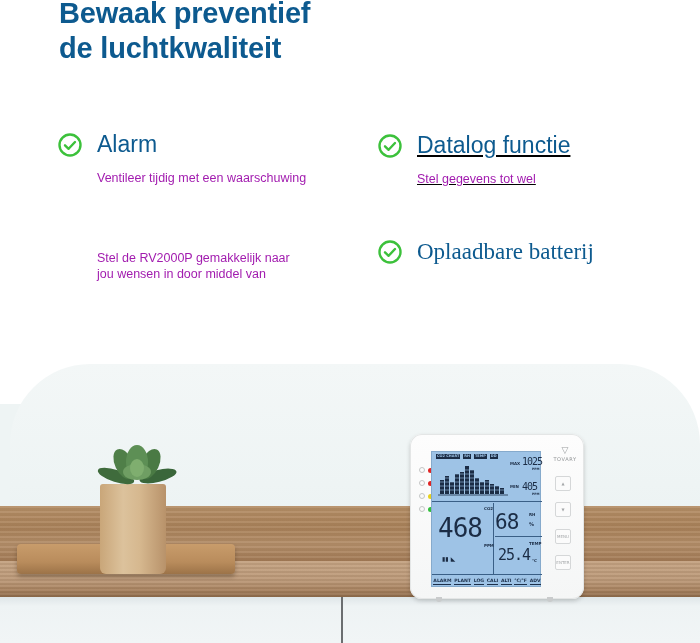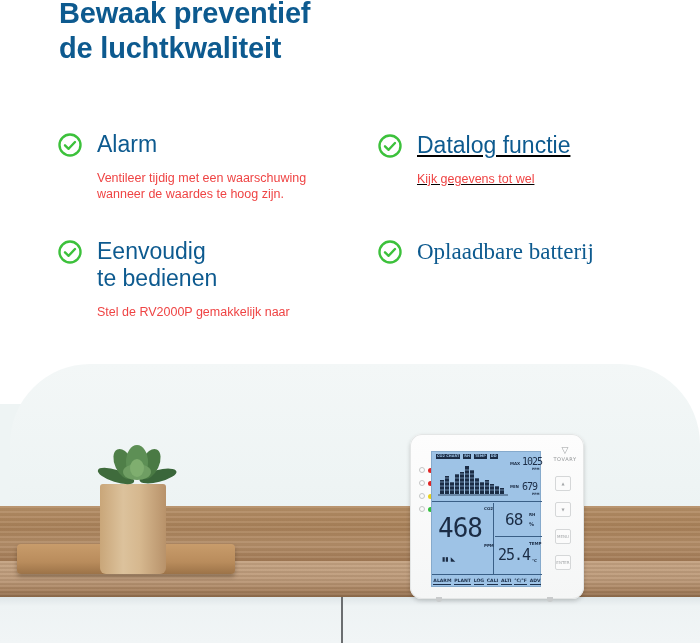--- a/index.html
+++ b/index.html
@@ -17,21 +17,21 @@
   .feature .row { display: flex; align-items: flex-start; }
   .check {
     width: 24px; height: 24px; flex: 0 0 24px; margin-right: 15px; margin-top: 2px;
   }
   .feature .title {
     color: #0d5a8f; font-size: 23px; line-height: 27px; font-weight: 400;
   }
   .feature .title span { display: block; }
   .feature .desc {
     margin-left: 39px; margin-top: 12px;
-    color: #ef4444; font-size: 12.5px; line-height: 16px;
+    color: #a21caf; font-size: 12.5px; line-height: 16px;
   }
   .feature .desc span { display: block; }
 
   #f-alarm { left: 58px; top: 131px; }
   #f-datalog { left: 378px; top: 132px; text-decoration: underline; }
   #f-easy { left: 58px; top: 238px; }
   #f-battery { left: 378px; top: 238px; font-family: Liberation Serif, serif; }
 
   
   .photo {
@@ -145,52 +145,42 @@
     <svg class="check" viewBox="0 0 24 24">
       <circle cx="12" cy="12" r="10.5" fill="none" stroke="#3cc13b" stroke-width="2.4"></circle>
       <path d="M7 12.3 L10.6 15.8 L17 9" fill="none" stroke="#3cc13b" stroke-width="2.4" stroke-linecap="round" stroke-linejoin="round"></path>
     </svg>
     <div class="title">
       <span>Alarm</span>
     </div>
   </div>
   <div class="desc">
     <span>Ventileer tijdig met een waarschuwing</span>
-    <span>wanneer de waardes te hoog zijn.</span>
   </div>
 </div>
 
 <div class="feature" id="f-datalog">
   <div class="row">
     <svg class="check" viewBox="0 0 24 24">
       <circle cx="12" cy="12" r="10.5" fill="none" stroke="#3cc13b" stroke-width="2.4"></circle>
       <path d="M7 12.3 L10.6 15.8 L17 9" fill="none" stroke="#3cc13b" stroke-width="2.4" stroke-linecap="round" stroke-linejoin="round"></path>
     </svg>
     <div class="title">
       <span>Datalog functie</span>
     </div>
   </div>
   <div class="desc">
-    <span>Kijk gegevens tot wel</span>
+    <span>Stel gegevens tot wel</span>
   </div>
 </div>
 
 <div class="feature" id="f-easy">
-  <div class="row">
-    <svg class="check" viewBox="0 0 24 24">
-      <circle cx="12" cy="12" r="10.5" fill="none" stroke="#3cc13b" stroke-width="2.4"></circle>
-      <path d="M7 12.3 L10.6 15.8 L17 9" fill="none" stroke="#3cc13b" stroke-width="2.4" stroke-linecap="round" stroke-linejoin="round"></path>
-    </svg>
-    <div class="title">
-      <span>Eenvoudig</span>
-      <span>te bedienen</span>
-    </div>
-  </div>
   <div class="desc">
     <span>Stel de RV2000P gemakkelijk naar</span>
+    <span>jou wensen in door middel van</span>
   </div>
 </div>
 
 <div class="feature" id="f-battery">
   <div class="row">
     <svg class="check" viewBox="0 0 24 24">
       <circle cx="12" cy="12" r="10.5" fill="none" stroke="#3cc13b" stroke-width="2.4"></circle>
       <path d="M7 12.3 L10.6 15.8 L17 9" fill="none" stroke="#3cc13b" stroke-width="2.4" stroke-linecap="round" stroke-linejoin="round"></path>
     </svg>
     <div class="title">
@@ -271,33 +261,33 @@
               <line x1="0" y1="20" x2="70" y2="20"></line>
             <line x1="0" y1="24" x2="70" y2="24"></line>
               <line x1="0" y1="28" x2="70" y2="28"></line>
           </g>
           <line x1="0" y1="33" x2="70" y2="33" stroke="#1b2c45" stroke-width="0.8"></line>
         </svg>
         <div class="tiny" style="left:78px;top:9px">MAX</div>
         <div class="seg" style="left:90px;top:4px;font-size:10px">1025</div>
         <div class="tiny" style="left:100px;top:15px;font-size:3px">PPM</div>
         <div class="tiny" style="left:78px;top:32px">MIN</div>
-        <div class="seg" style="left:90px;top:29px;font-size:10px">679</div>
+        <div class="seg" style="left:90px;top:29px;font-size:10px">405</div>
         <div class="tiny" style="left:100px;top:40px;font-size:3px">PPM</div>
       </div>
 
       <div class="lcd-main">
         <div class="tiny" style="left:52px;top:3px">CO2</div>
         <div class="seg" style="left:6px;top:10px;font-size:26px;line-height:30px;font-weight:400">468</div>
         <div class="tiny" style="left:52px;top:40px">PPM</div>
         <div class="tiny" style="left:10px;top:52px;font-size:6px">▮▮ ◣</div>
       </div>
 
       <div class="lcd-rh">
-        <div class="seg" style="left:10px;top:7px;font-size:16px">68</div>
+        <div class="seg" style="left:0;top:7px;font-size:21px">68</div>
         <div class="tiny" style="left:34px;top:9px">RH</div>
         <div class="tiny" style="left:34px;top:18px;font-size:5px">%</div>
       </div>
 
       <div class="lcd-temp">
         <div class="tiny" style="left:34px;top:3px">TEMP</div>
         <div class="seg" style="left:3px;top:8px;font-size:15px">25.4</div>
         <div class="tiny" style="left:37px;top:20px;font-size:4px">°C</div>
       </div>
 

